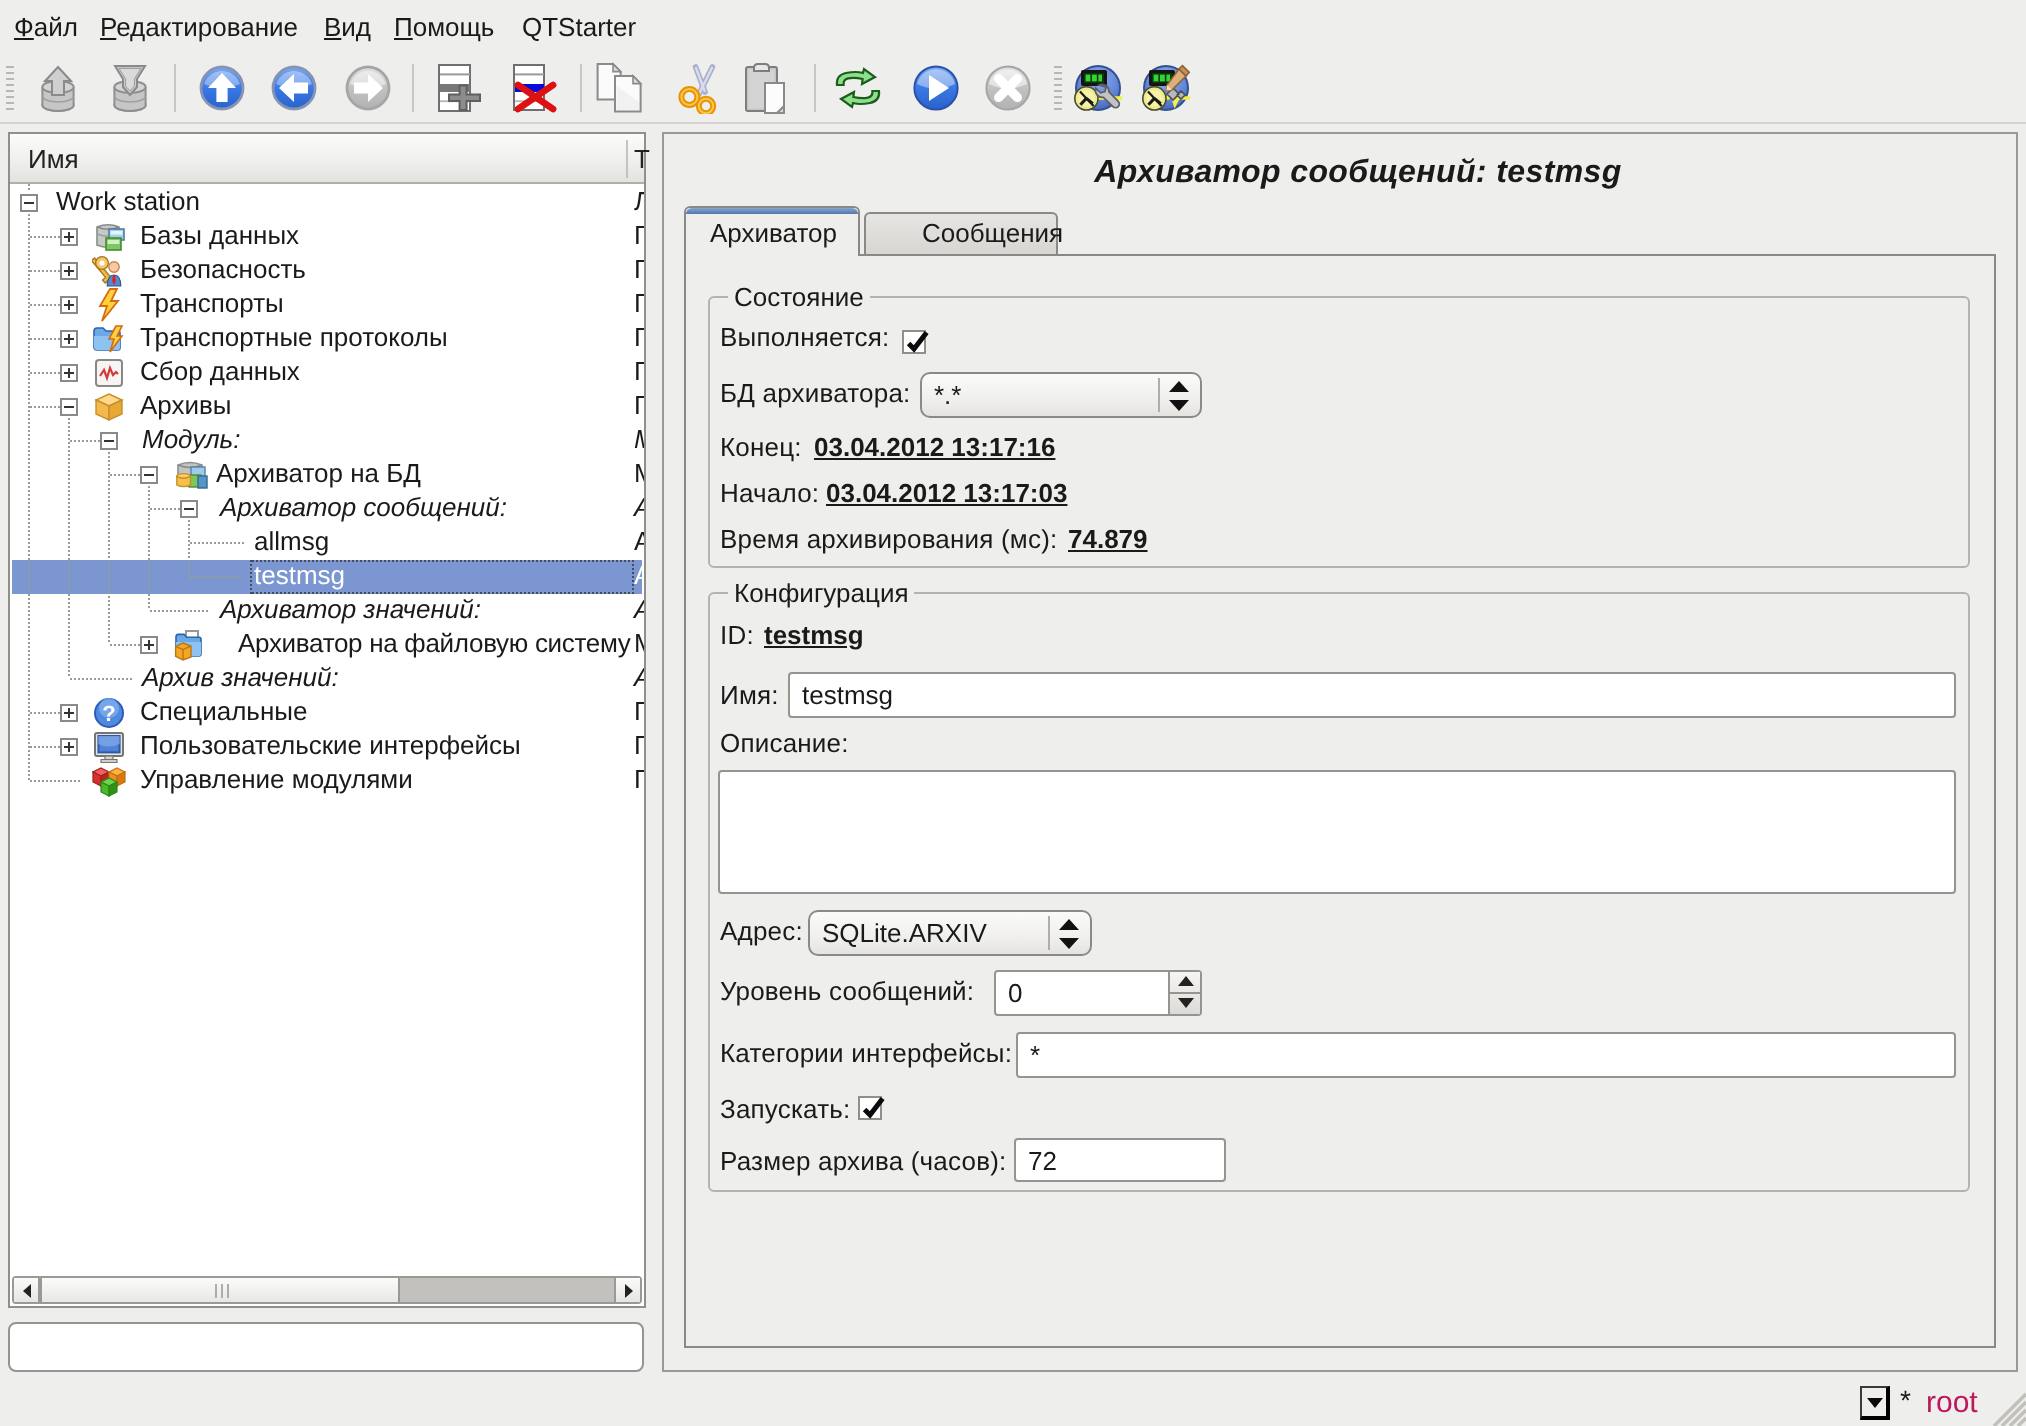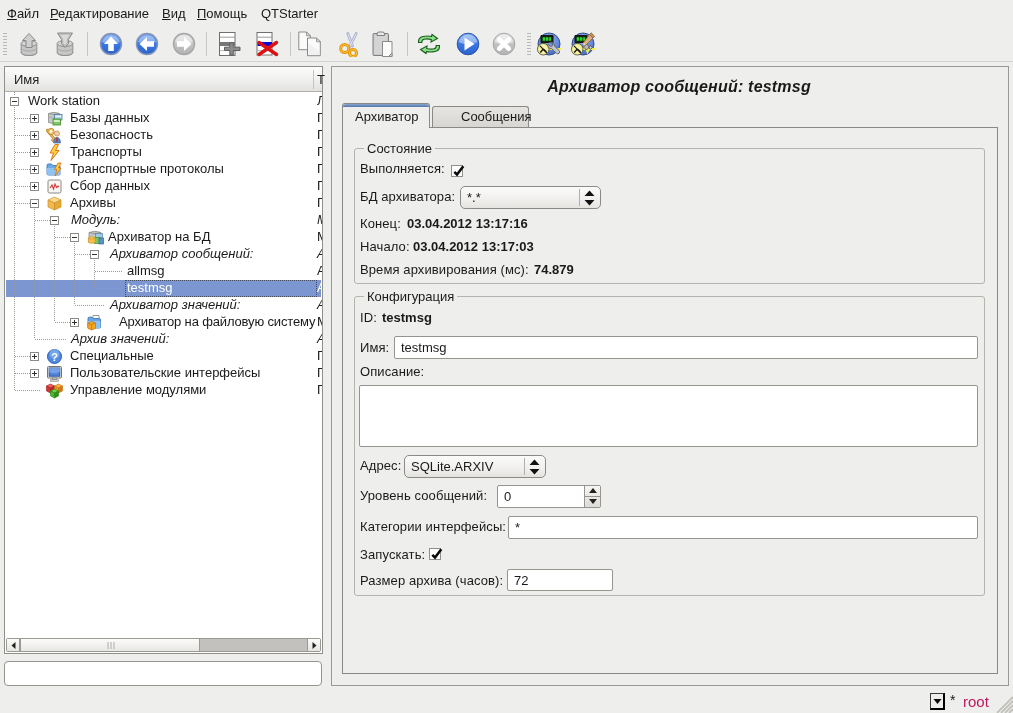--- a/index.html
+++ b/index.html
@@ -40,21 +40,21 @@
 #tab1 { left:10px; top:36px; width:88px; height:25px; background:#eeeeec; border:1px solid #898985; border-bottom:none; border-radius:3px 3px 0 0; z-index:3; }
 #tab1 .blue { position:absolute; left:0px; top:0px; right:0px; height:3px; background:linear-gradient(to bottom,#87a5cd,#5377ac); border-radius:3px 3px 0 0; }
 #tab1 .txt { position:absolute; left:12px; top:5px; }
 #tab2 { left:100px; top:39px; width:97px; height:22px; background:linear-gradient(to bottom,#e6e5e2,#d6d5d1); border:1px solid #898985; border-bottom:none; border-radius:3px 3px 0 0; z-index:1; }
 #tab2 .txt { position:absolute; left:28px; top:2px; }
 #tabpane { position:absolute; left:10px; top:60px; width:656px; height:547px; border:1px solid #898985; background:#eeeeec; z-index:2; }
 
 .group { position:absolute; border:1px solid #b5b3ae; border-radius:3px; }
 .group .gt { position:absolute; left:9px; top:-8px; background:#eeeeec; padding:0 3px; }
 .flabel { position:absolute; font-size:13px; white-space:nowrap; letter-spacing:0.1px; }
-.fvalue { position:absolute; font-size:13px; font-weight:bold; white-space:nowrap; }
+.fvalue { position:absolute; font-size:13px; font-weight:bold; white-space:nowrap;text-decoration:underline; }
 .tinput { position:absolute; background:#fff; border:1px solid #96948f; border-radius:2px; font-size:13px; }
 .tinput span { position:absolute; left:6px; top:3px; }
 .checkbox { position:absolute; width:12px; height:12px; background:#fff; border:1px solid #909088; }
 .combo { position:absolute; border:1px solid #8a8a86; border-radius:5px; background:linear-gradient(to bottom,#fbfbfa,#eeedeb 70%,#e5e3e0); }
 .combo .sep { position:absolute; right:20px; top:2px; bottom:2px; width:1px; background:#b0aeaa; }
 .combo .ct { position:absolute; left:6px; top:3px; font-size:13px; }
 
 #sbtn { position:absolute; left:930px; top:693px; width:15px; height:17px; background:#efeeec; border:1px solid #3a3a3a; border-right:2px solid #000; border-bottom:2px solid #000; }
 #star { position:absolute; left:950px; top:692px; font-size:14px; }
 #root { position:absolute; left:963px; top:693px; font-size:15px; color:#be185d; }

